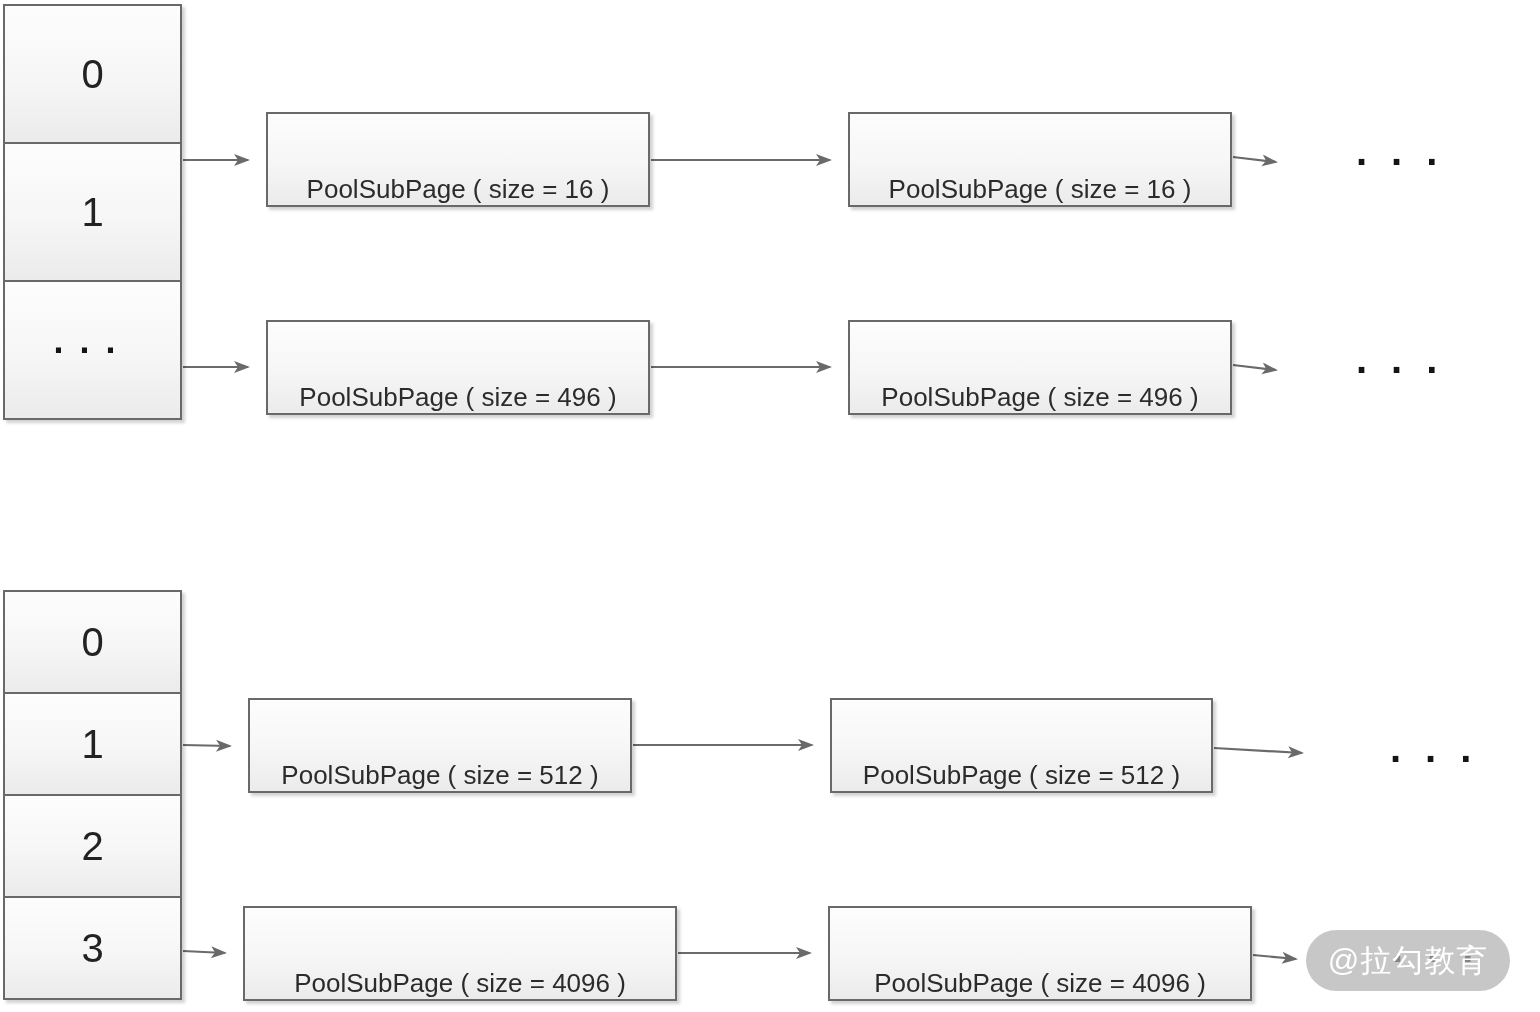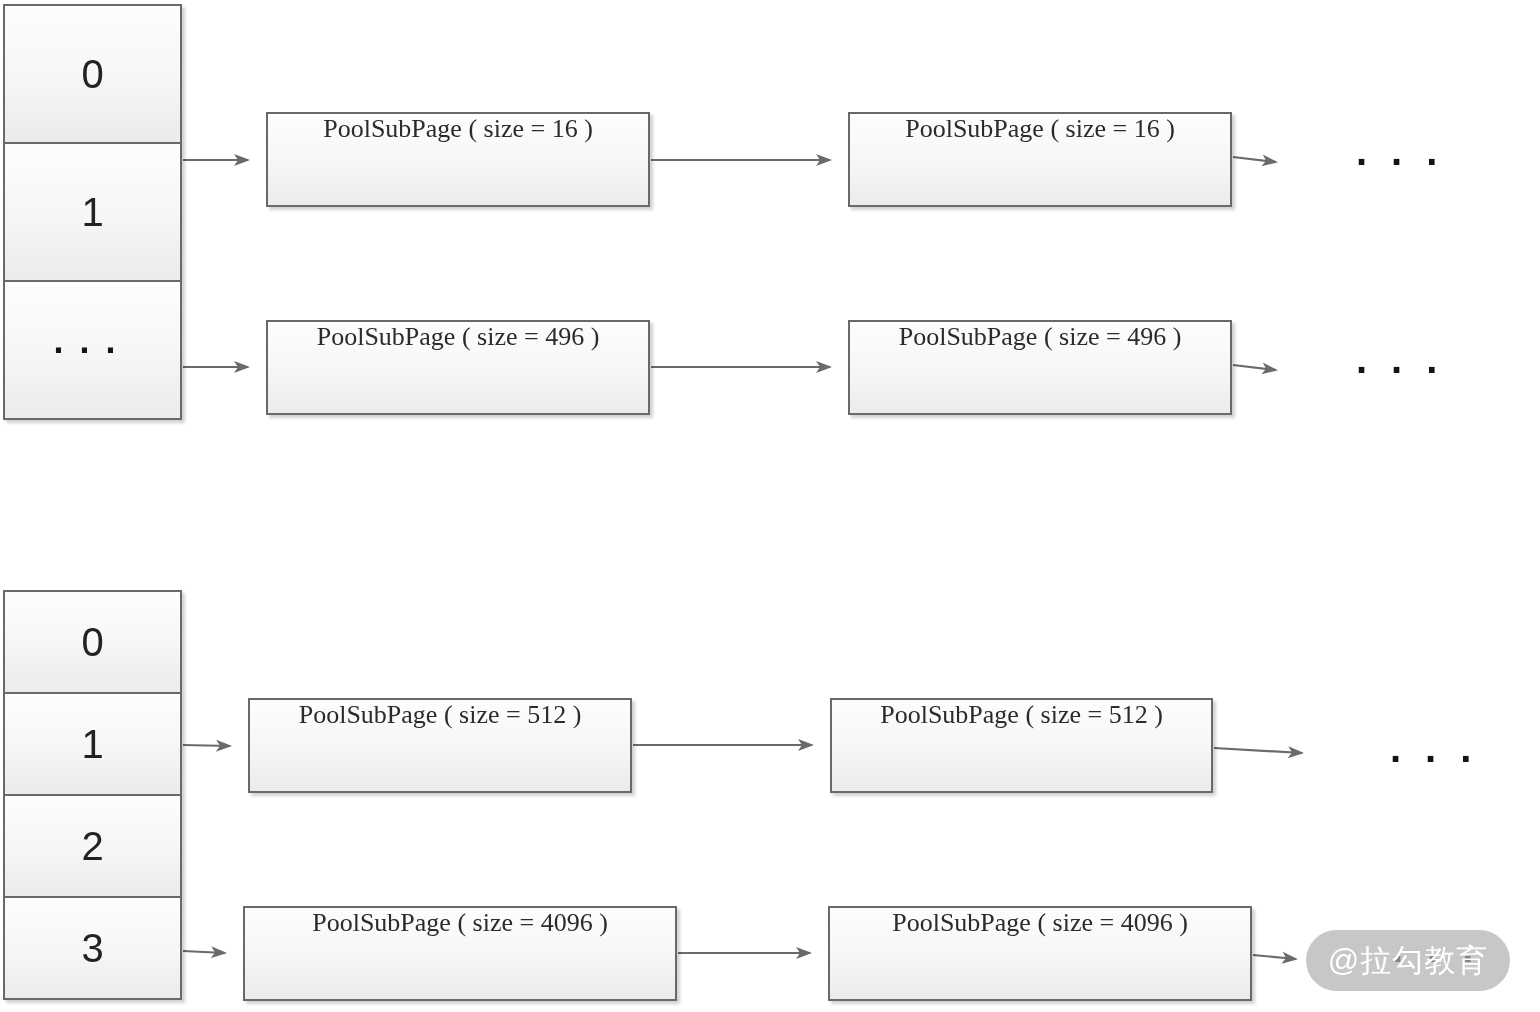--- a/index.html
+++ b/index.html
@@ -43,29 +43,28 @@
     font-weight: bold;
     font-size: 36px;
     letter-spacing: 16px;
     transform: translateY(-9px);
     color: #141414;
   }
   .pbox {
     position: absolute;
     box-sizing: border-box;
     display: flex;
-    align-items: flex-start;
+    align-items: flex-end;
     justify-content: center;
     border: 2px solid #696969;
     background: linear-gradient(180deg, #fdfdfd 0%, #f6f6f6 55%, #ebebeb 100%);
     box-shadow: 3px 3px 3px rgba(0,0,0,0.18);
     font-size: 26px;
     color: #2b2b2b;
     white-space: nowrap;
-    font-family: Liberation Serif, serif;
   }
   .dots {
     position: absolute;
     font-weight: bold;
     font-size: 40px;
     line-height: 1;
     letter-spacing: 24px;
     color: #141414;
     white-space: nowrap;
   }

